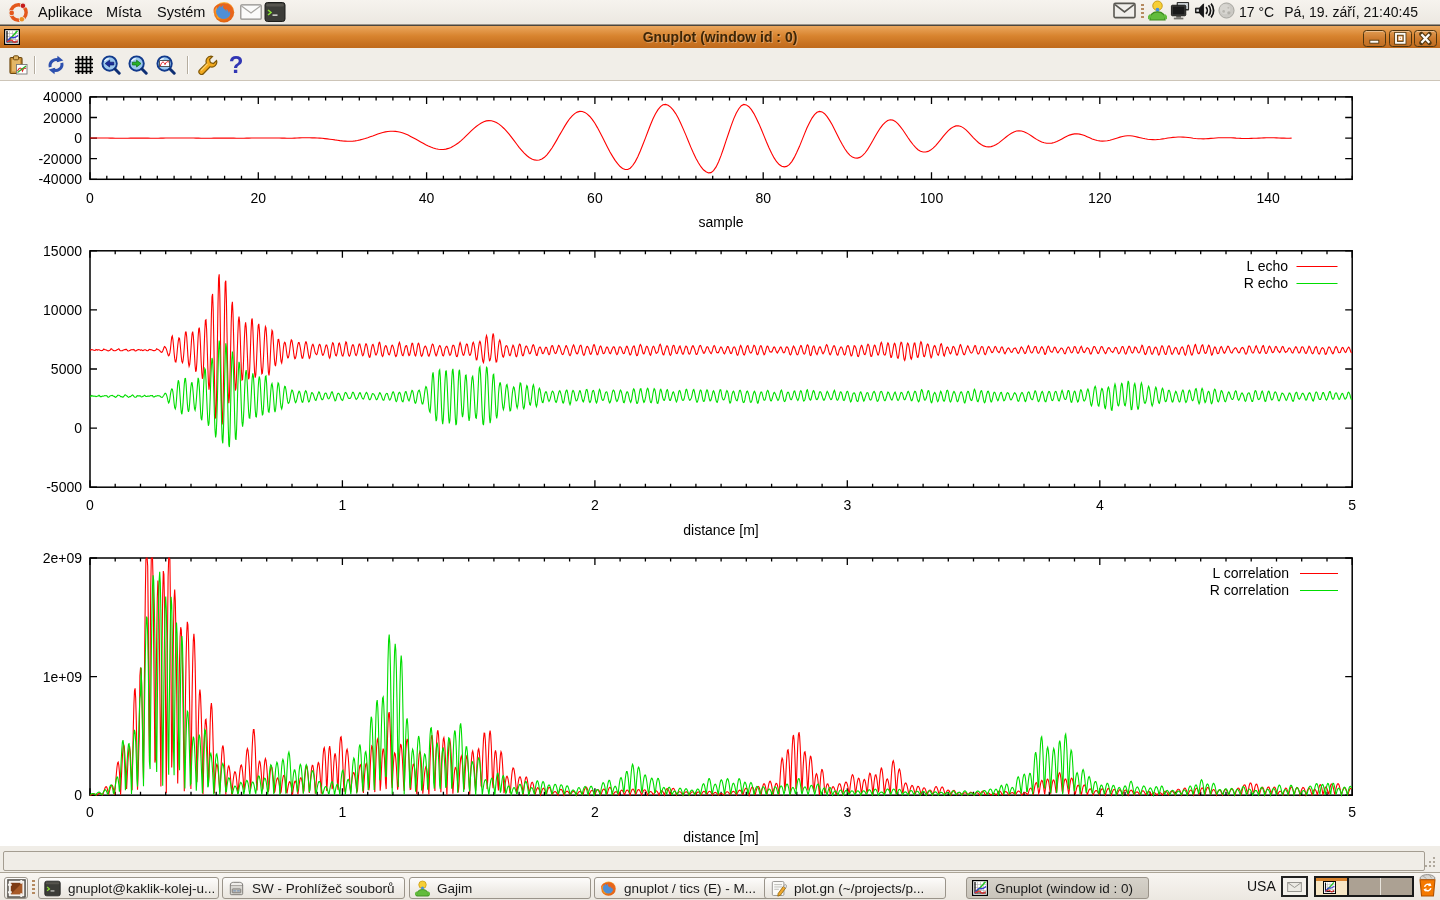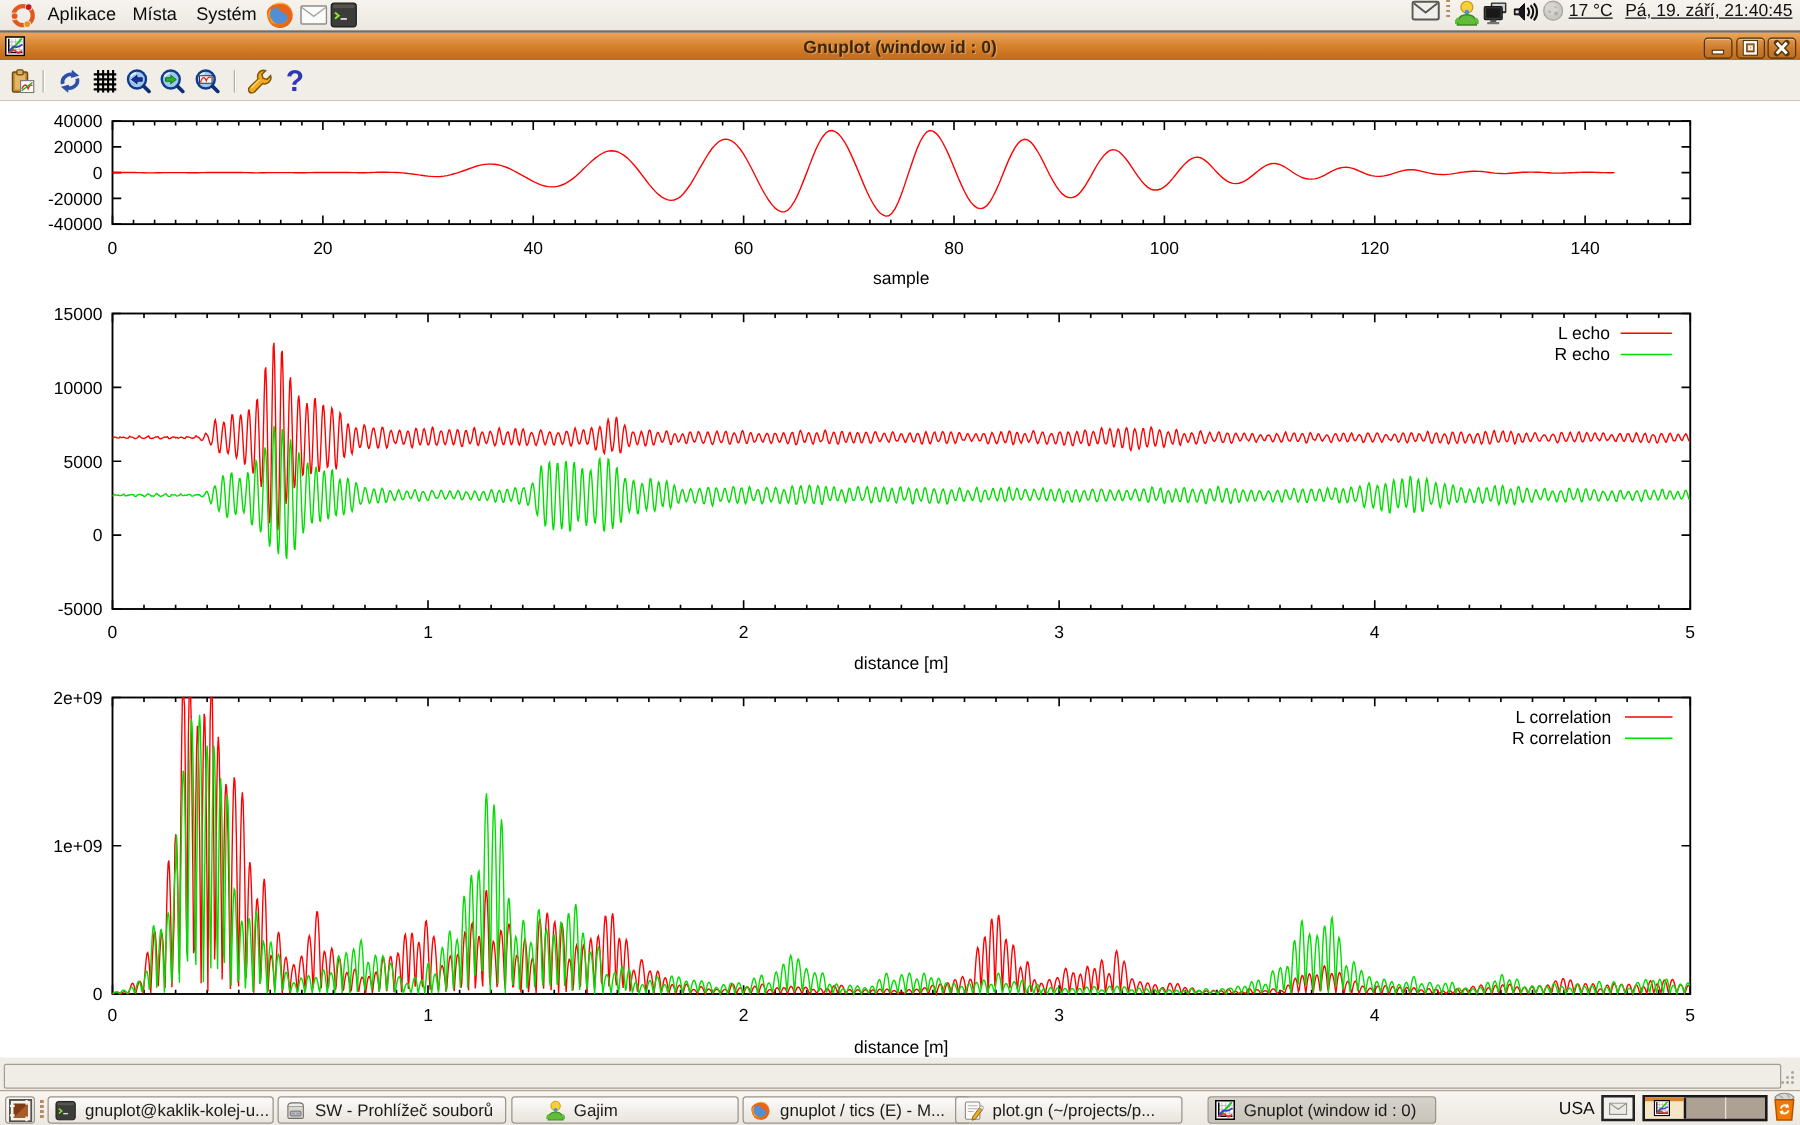--- a/index.html
+++ b/index.html
@@ -1,19 +1,19 @@
 <!DOCTYPE html>
 <html><head><meta charset="utf-8"><style>
 html,body{margin:0;padding:0;width:1440px;height:900px;overflow:hidden;background:#fff;
 font-family:"Liberation Sans",sans-serif;}
 .abs{position:absolute;}
 #panel-top{left:0;top:0;width:1440px;height:25px;background:linear-gradient(#f6f3ee,#ece8e1);border-bottom:1px solid #9b948a;box-sizing:border-box;}
 .menuitem{position:absolute;top:4px;font-size:14.5px;color:#0a0a0a;}
 .picon{position:absolute;top:1px;}
-#tray{position:absolute;right:4px;top:0;height:24px;display:flex;align-items:flex-start;font-size:14px;color:#101010;text-decoration:underline;}
+#tray{position:absolute;right:20px;top:0;height:24px;display:flex;align-items:center;font-size:14px;color:#101010;}
 #titlebar{left:0;top:25px;width:1440px;height:23px;background:linear-gradient(#eba75e,#d8842f 45%,#c87221 80%,#c06a1c);border-top:1px solid #4c463e;box-sizing:border-box;}
 #titlebar .title{position:absolute;left:0;right:0;top:3px;text-align:center;font-size:14px;font-weight:bold;color:#3e2607;text-shadow:1px 1px 0 rgba(255,255,255,0.28);}
 .wbtn{position:absolute;top:3.5px;width:23px;height:17px;border:1px solid #4f350f;border-radius:3.5px;background:linear-gradient(#e09a50,#cd7c30 50%,#c06e22);box-shadow:inset 0 1px 0 rgba(255,255,255,0.35);box-sizing:border-box;}
 .wbtn svg{position:absolute;left:-1px;top:-1px;}
 #toolbar{left:0;top:48px;width:1440px;height:33px;background:#f1eee8;border-bottom:1px solid #cdc5b8;box-sizing:border-box;}
 
 .ti{position:absolute;top:7px;}
 .tsep{position:absolute;top:8px;width:1px;height:18px;background:#b5ad9f;border-right:1px solid #fff;}
 #canvas{left:0;top:81px;width:1440px;height:765px;background:#ffffff;}
 #statusbar{left:0;top:846px;width:1440px;height:26px;background:#f0ede7;}
@@ -289,21 +289,21 @@
         <svg viewBox="0 0 22 22" width="17" height="17">
           <path d="M3 6.5h16v11a1.5 1.5 0 0 1-1.5 1.5h-13A1.5 1.5 0 0 1 3 17.5z" fill="#d9d7d2" stroke="#6e6c68" stroke-width="1.1"></path>
           <path d="M3 6.5C3 4 5 3 7 3h8c2 0 4 1 4 3.5" fill="#efedea" stroke="#6e6c68" stroke-width="1.1"></path>
           <rect x="5.5" y="11.5" width="11" height="5" rx="0.8" fill="#c2c0bb" stroke="#6e6c68" stroke-width="1"></rect>
           <rect x="6.8" y="13" width="3.4" height="2" fill="#8ca0b8"></rect>
           <rect x="11.8" y="13" width="3.4" height="2" fill="#8ca0b8"></rect>
         </svg>
       </span>
       <span class="tlab">SW - Prohlížeč souborů</span>
     </div>
-  <div class="tbtn" style="left:409px;width:182px;background:linear-gradient(#fdfcfb,#f0ede8 60%,#e9e5de);padding-left:22px;">
+  <div class="tbtn" style="left:409px;width:182px;background:linear-gradient(#fdfcfb,#f0ede8 60%,#e9e5de);">
       <span class="ticn">
         <svg viewBox="0 0 20 22" width="15" height="17">
           <circle cx="10" cy="6" r="5" fill="#f7cf36" stroke="#c79a10" stroke-width="1"></circle>
           <circle cx="10" cy="10.2" r="2" fill="#4a90d9"></circle>
           <path d="M2 21c0-6 3.4-8.6 8-8.6s8 2.6 8 8.6z" fill="#62bc3c" stroke="#3d8a1f" stroke-width="1.2"></path>
           <path d="M2.2 16.5L0.8 18.7M17.8 16.5l1.4 2.2" stroke="#62bc3c" stroke-width="3" stroke-linecap="round"></path>
         </svg>
       </span>
       <span class="tlab">Gajim</span>
     </div>

